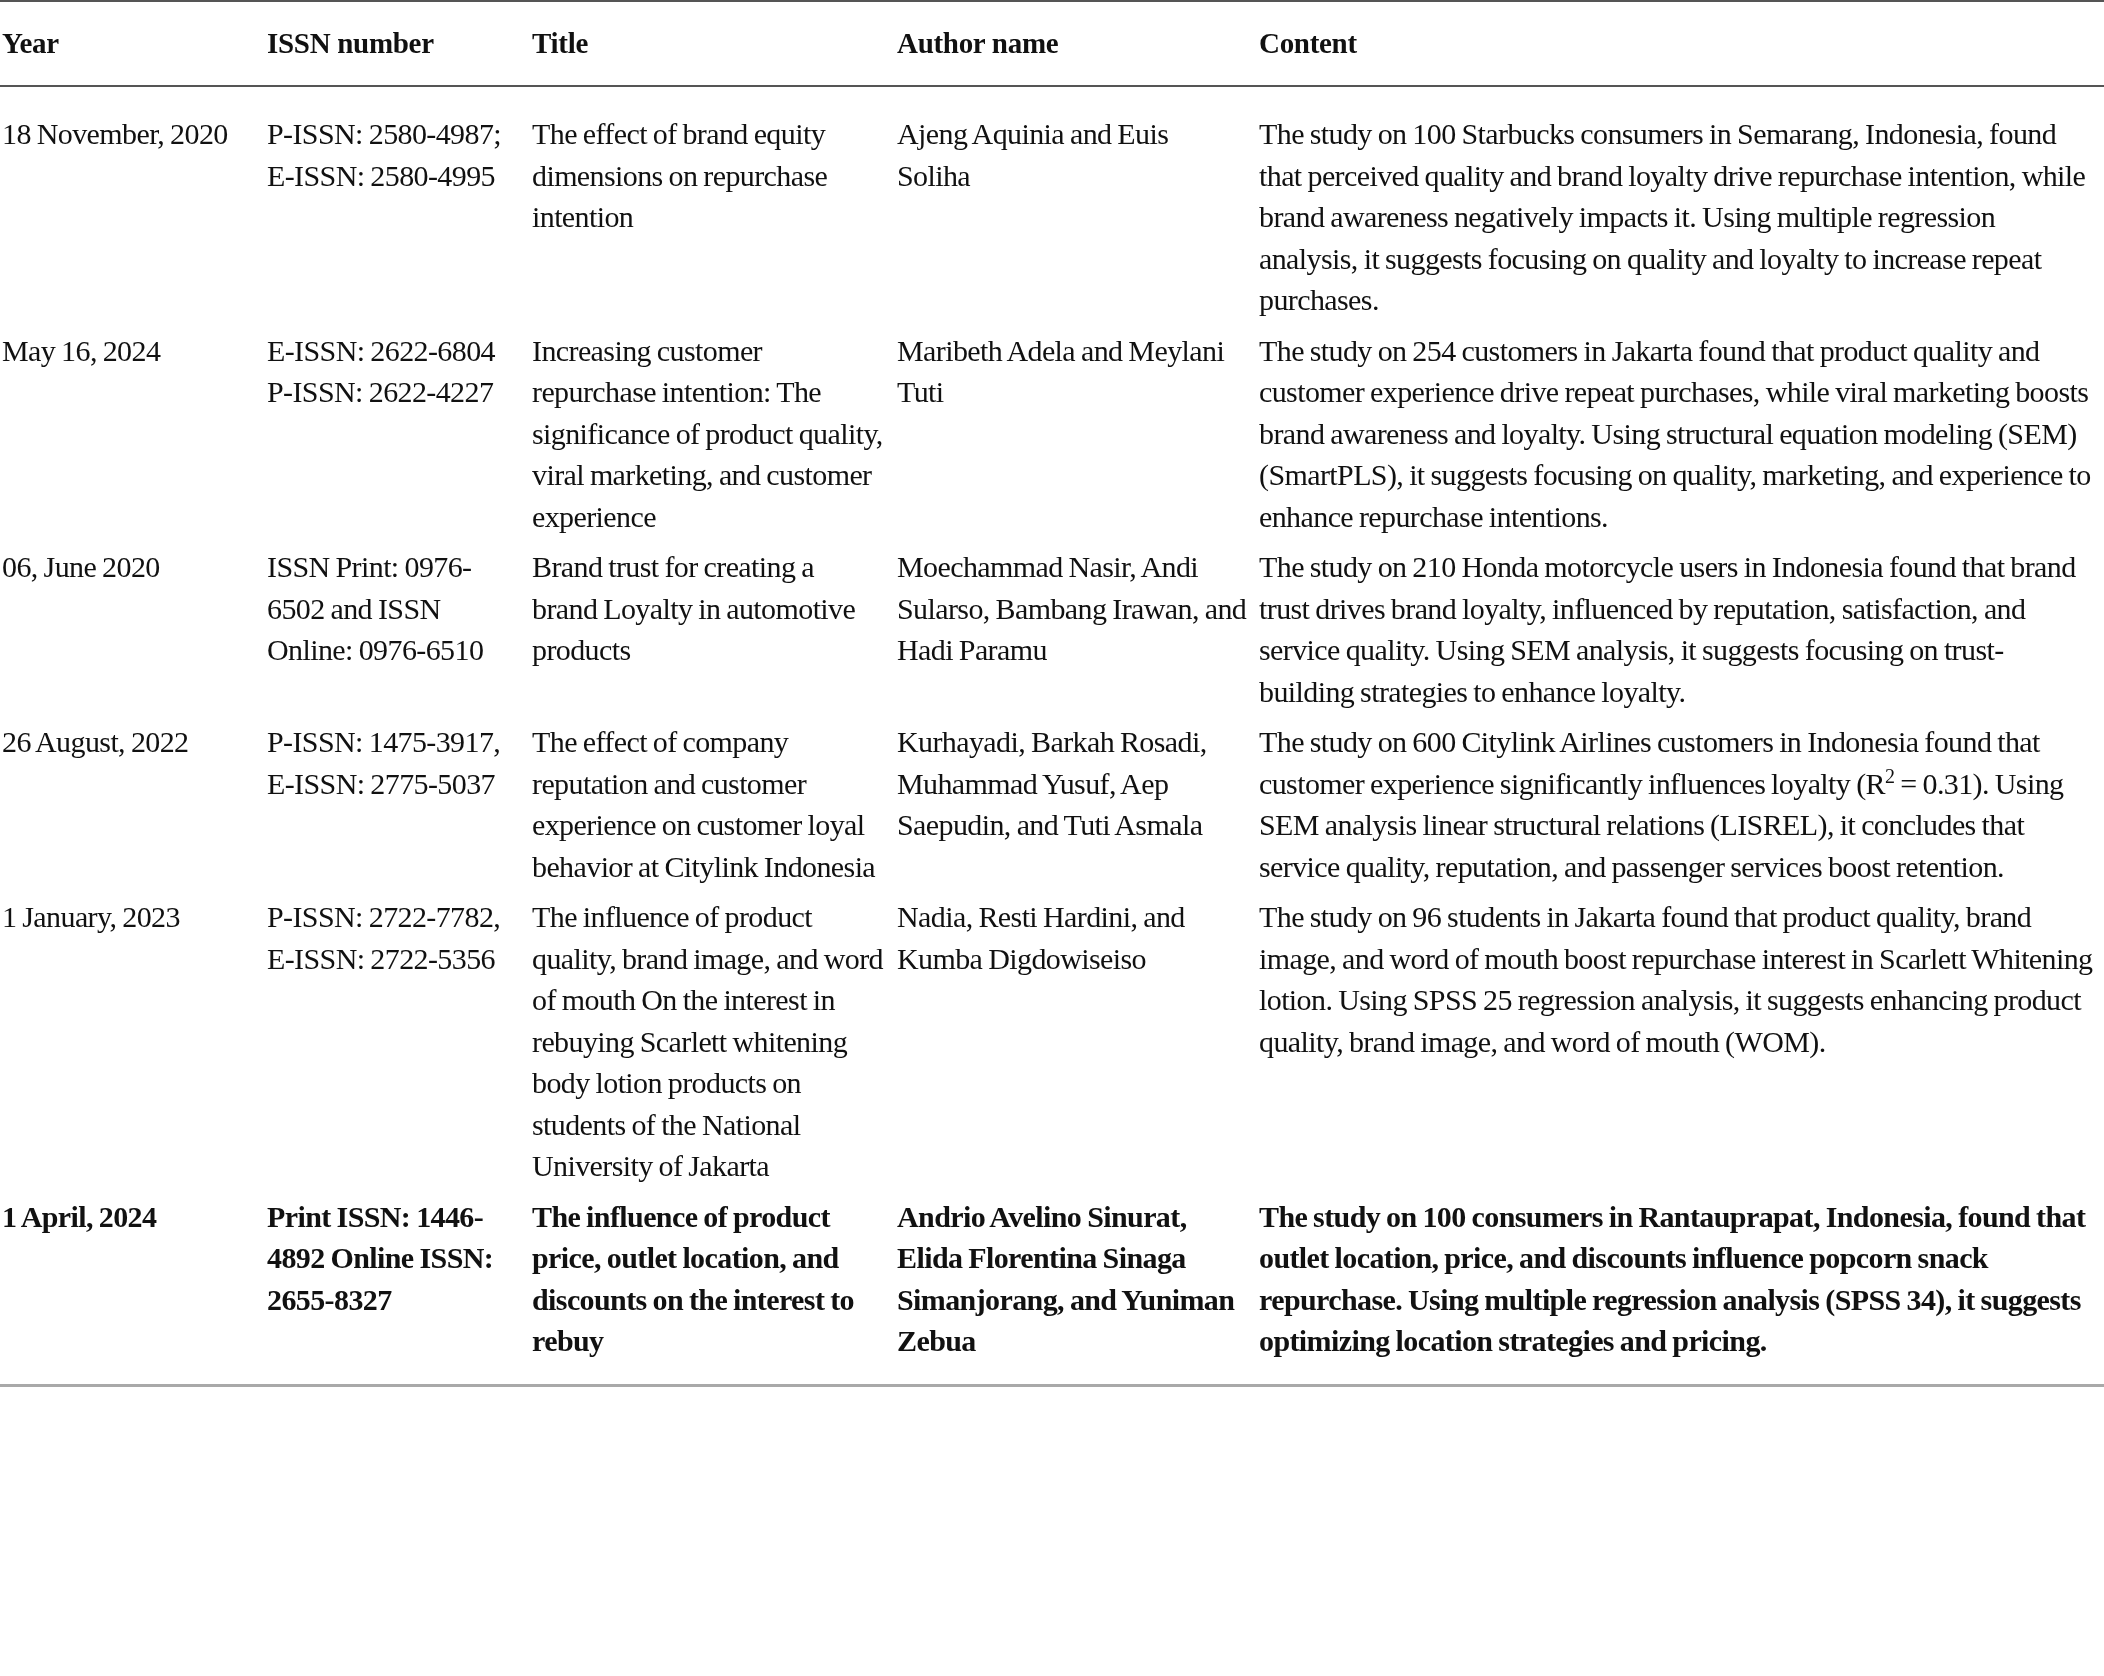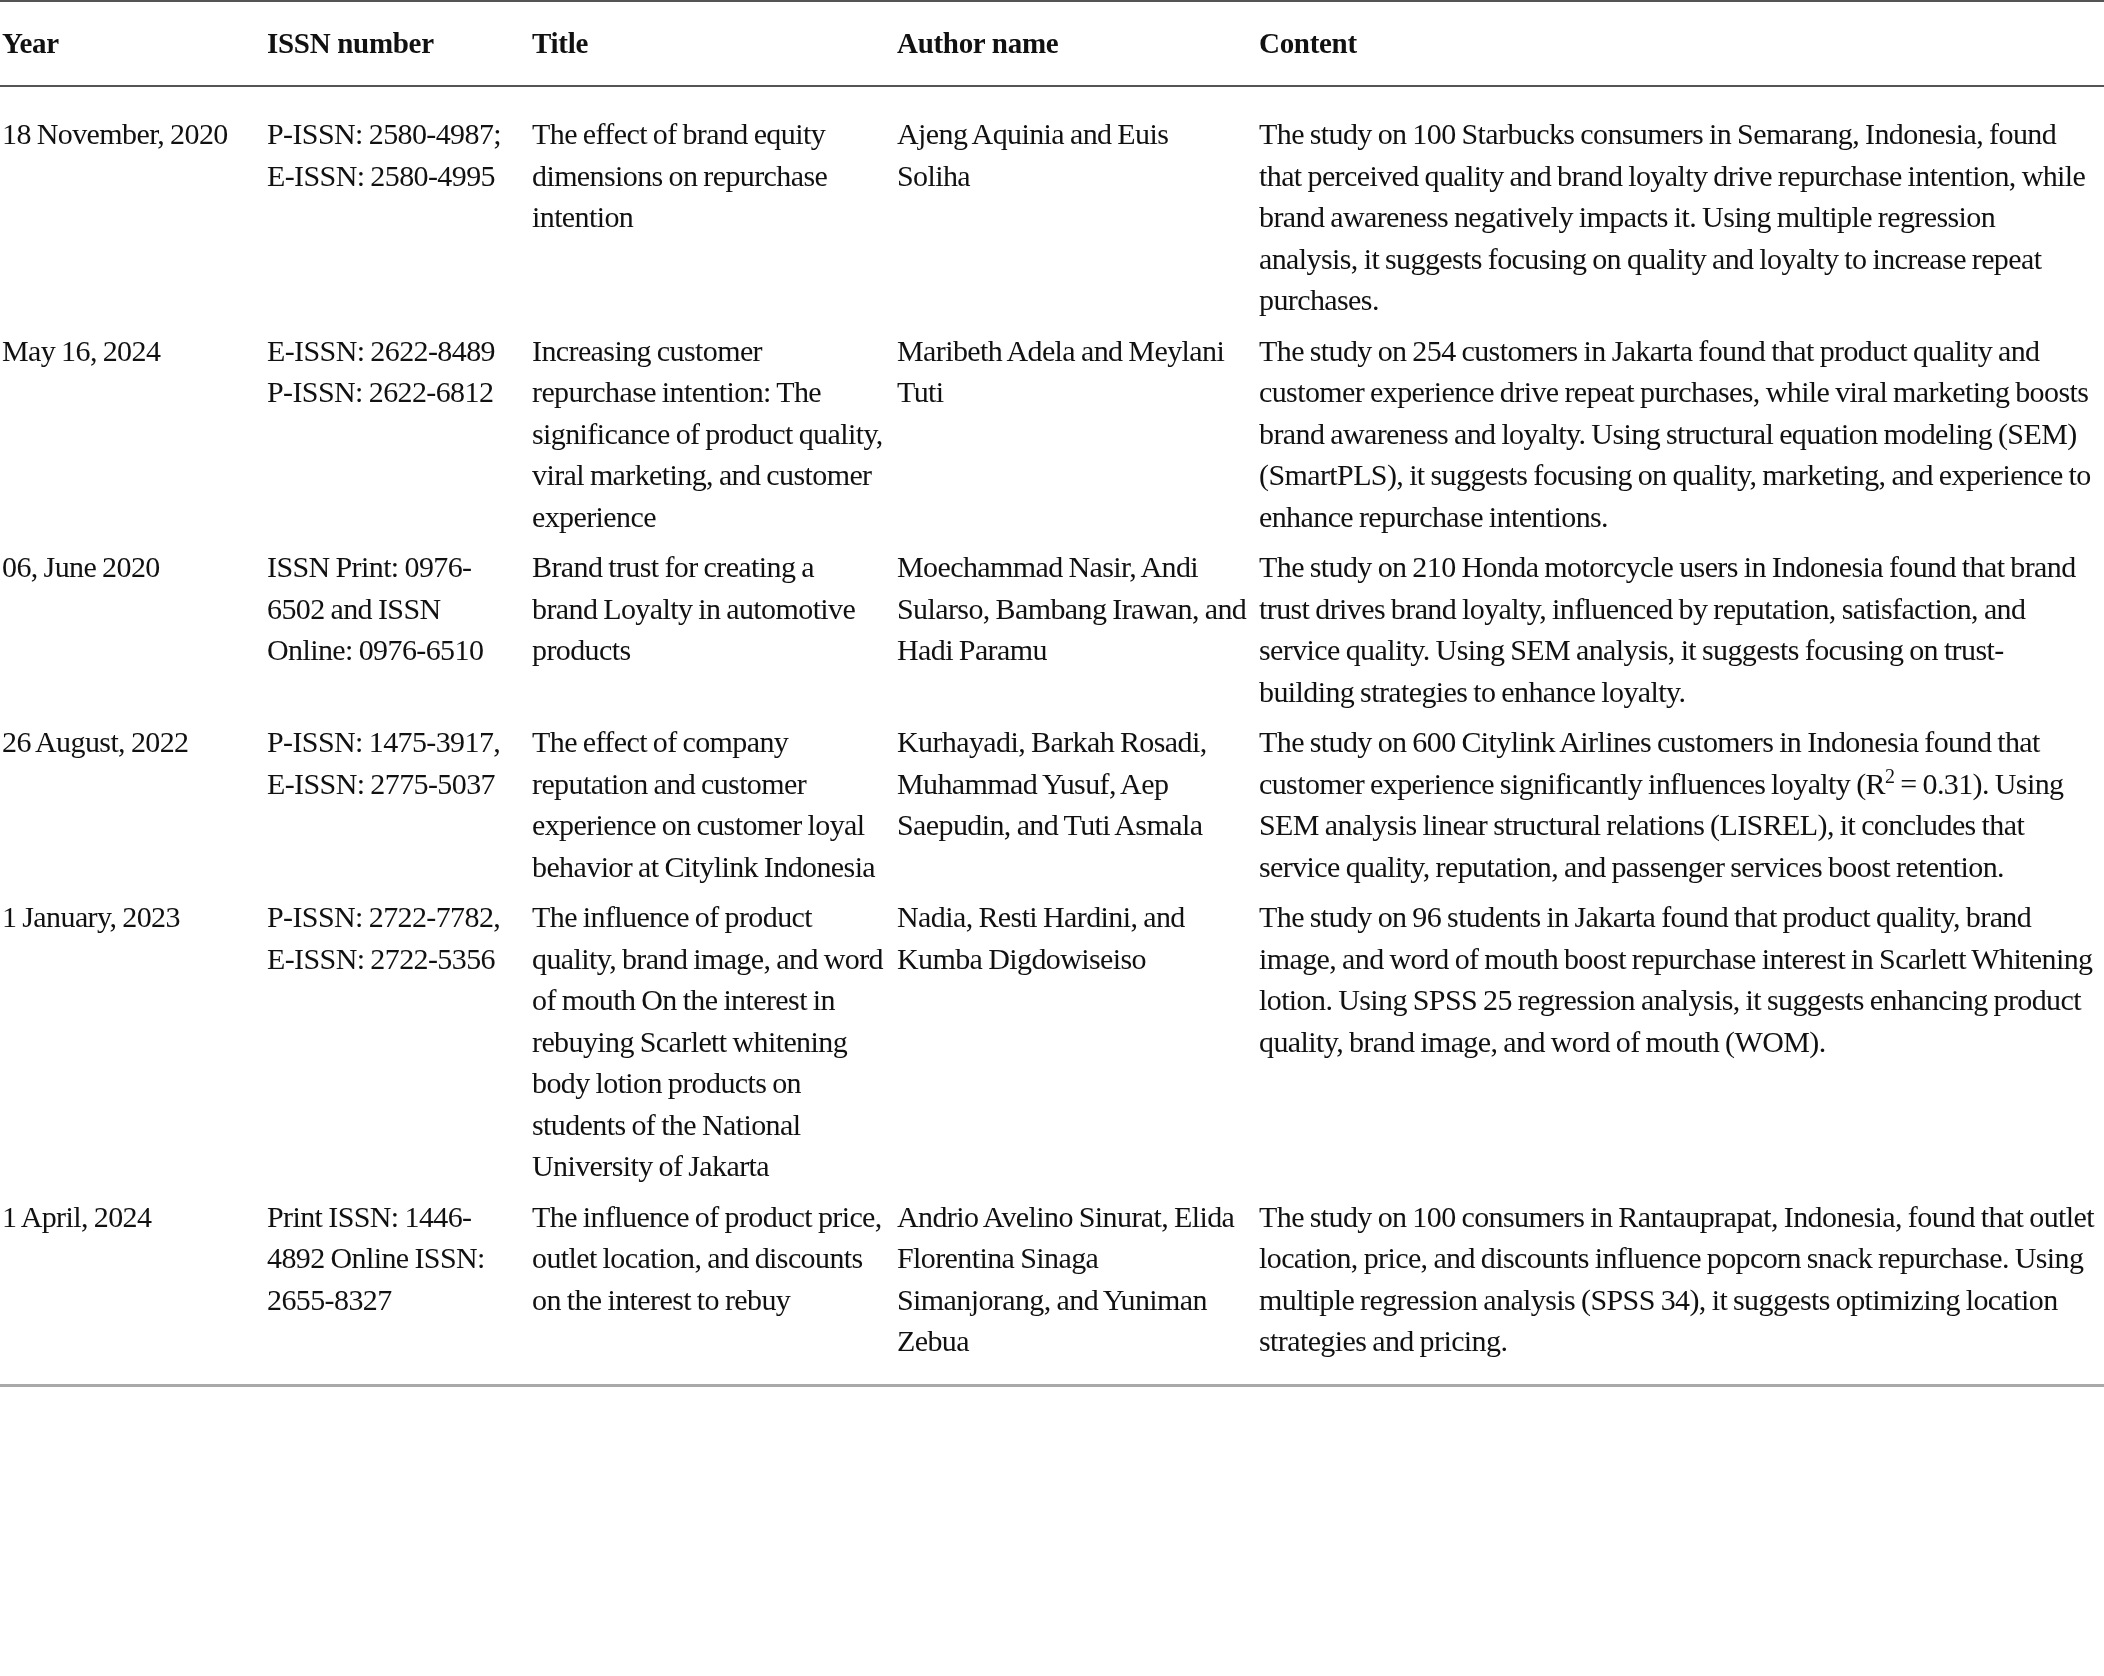--- a/index.html
+++ b/index.html
@@ -47,21 +47,21 @@
   td {
     font-size: 30px;
     line-height: 41.5px;
     vertical-align: top;
     padding: 4px 10px 3px 2px;
     letter-spacing: -0.6px;
     word-spacing: -1px;
     margin-left: 41px;
   }
   tbody tr:first-child td { padding-top: 26px; }
-  tbody tr:last-child td { padding-bottom: 22px; }
+  tbody tr:last-child td { padding-bottom: 22px; font-weight: bold; }
   tbody tr.row-pad td { padding-bottom: 5px; }
   .bottom-rule {
     border-bottom: 3px solid #a9a9a9;
   }
   sup { font-size: 20px; line-height: 0; }
 </style>
 </head>
 <body>
 
 <div class="table-wrap">
@@ -85,21 +85,21 @@
     <tbody>
       <tr class="row-pad">
         <td>18 November, 2020</td>
         <td>P-ISSN: 2580-4987; E-ISSN: 2580-4995</td>
         <td>The effect of brand equity dimensions on repurchase intention</td>
         <td>Ajeng Aquinia and Euis Soliha</td>
         <td>The study on 100 Starbucks consumers in Semarang, Indonesia, found that perceived quality and brand loyalty drive repurchase intention, while brand awareness negatively impacts it. Using multiple regression analysis, it suggests focusing on quality and loyalty to increase repeat purchases.</td>
       </tr>
       <tr class="row-pad">
         <td>May 16, 2024</td>
-        <td>E-ISSN: 2622-8489 P-ISSN: 2622-6812</td>
+        <td>E-ISSN: 2622-6804 P-ISSN: 2622-4227</td>
         <td>Increasing customer repurchase intention: The significance of product quality, viral marketing, and customer experience</td>
         <td>Maribeth Adela and Meylani Tuti</td>
         <td>The study on 254 customers in Jakarta found that product quality and customer experience drive repeat purchases, while viral marketing boosts brand awareness and loyalty. Using structural equation modeling (SEM) (SmartPLS), it suggests focusing on quality, marketing, and experience to enhance repurchase intentions.</td>
       </tr>
       <tr class="row-pad">
         <td>06, June 2020</td>
         <td>ISSN Print: 0976-6502 and ISSN Online: 0976-6510</td>
         <td>Brand trust for creating a brand Loyalty in automotive products</td>
         <td>Moechammad Nasir, Andi Sularso, Bambang Irawan, and Hadi Paramu</td>
         <td>The study on 210 Honda motorcycle users in Indonesia found that brand trust drives brand loyalty, influenced by reputation, satisfaction, and service quality. Using SEM analysis, it suggests focusing on trust-building strategies to enhance loyalty.</td>

